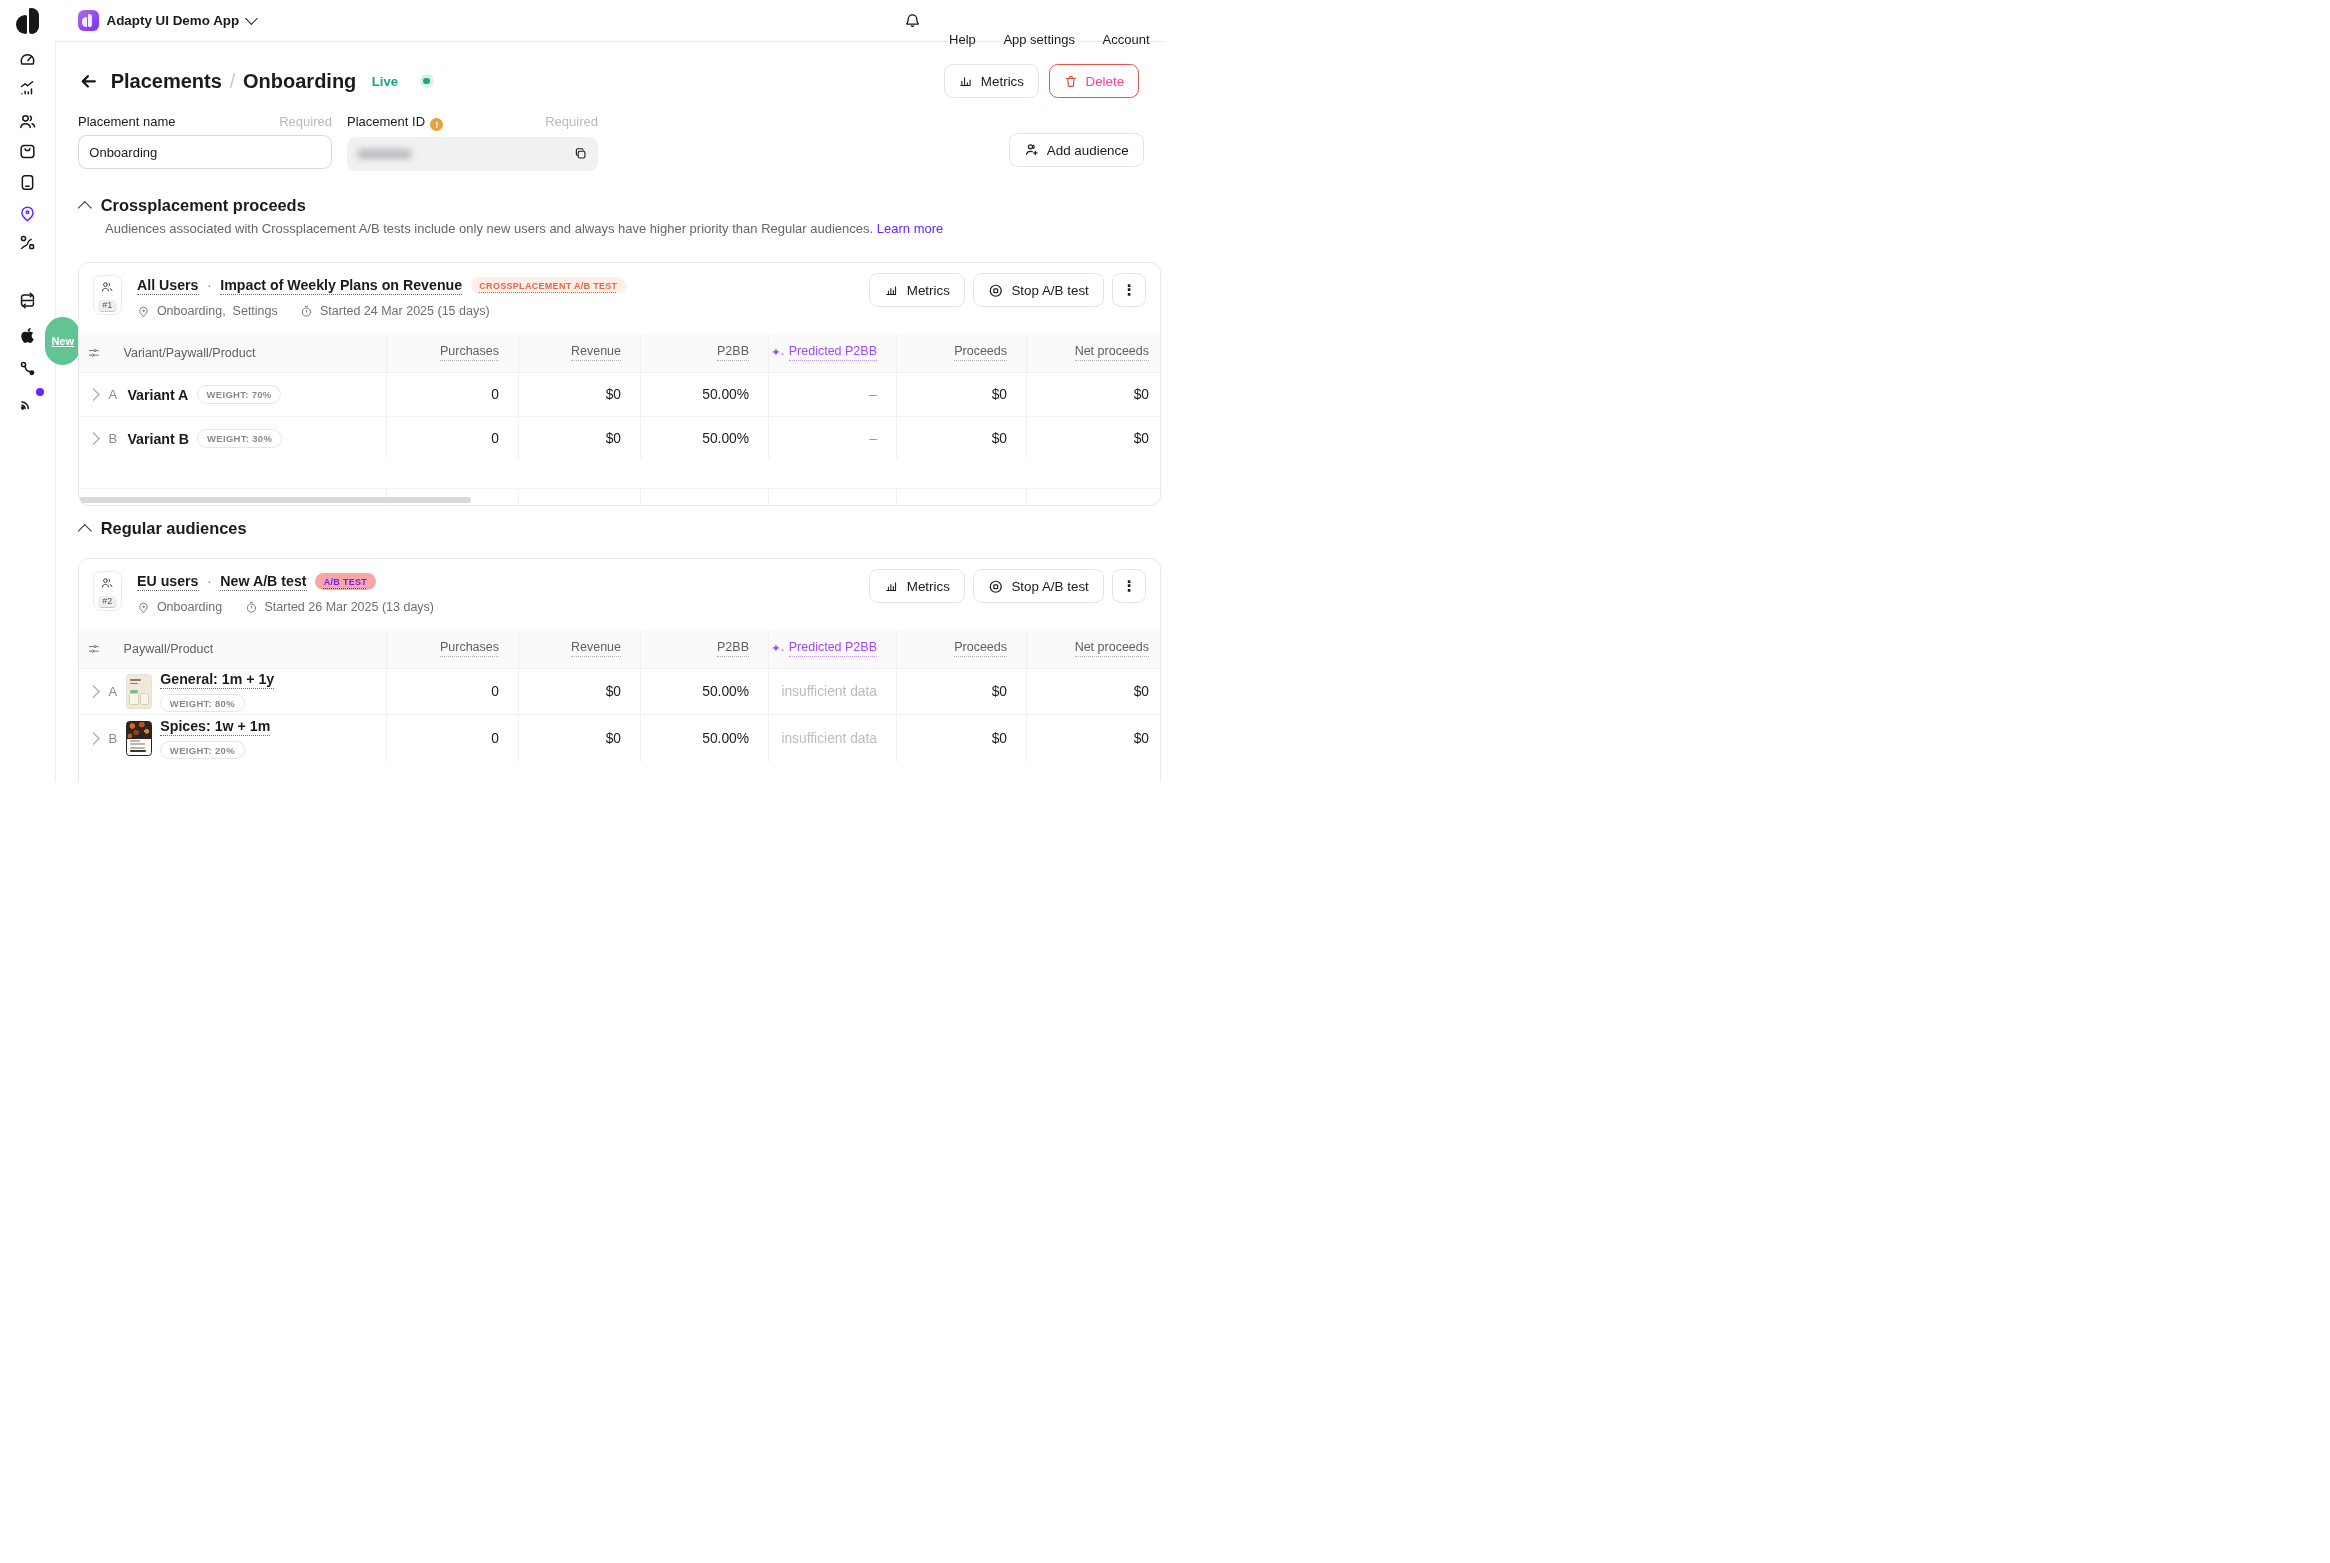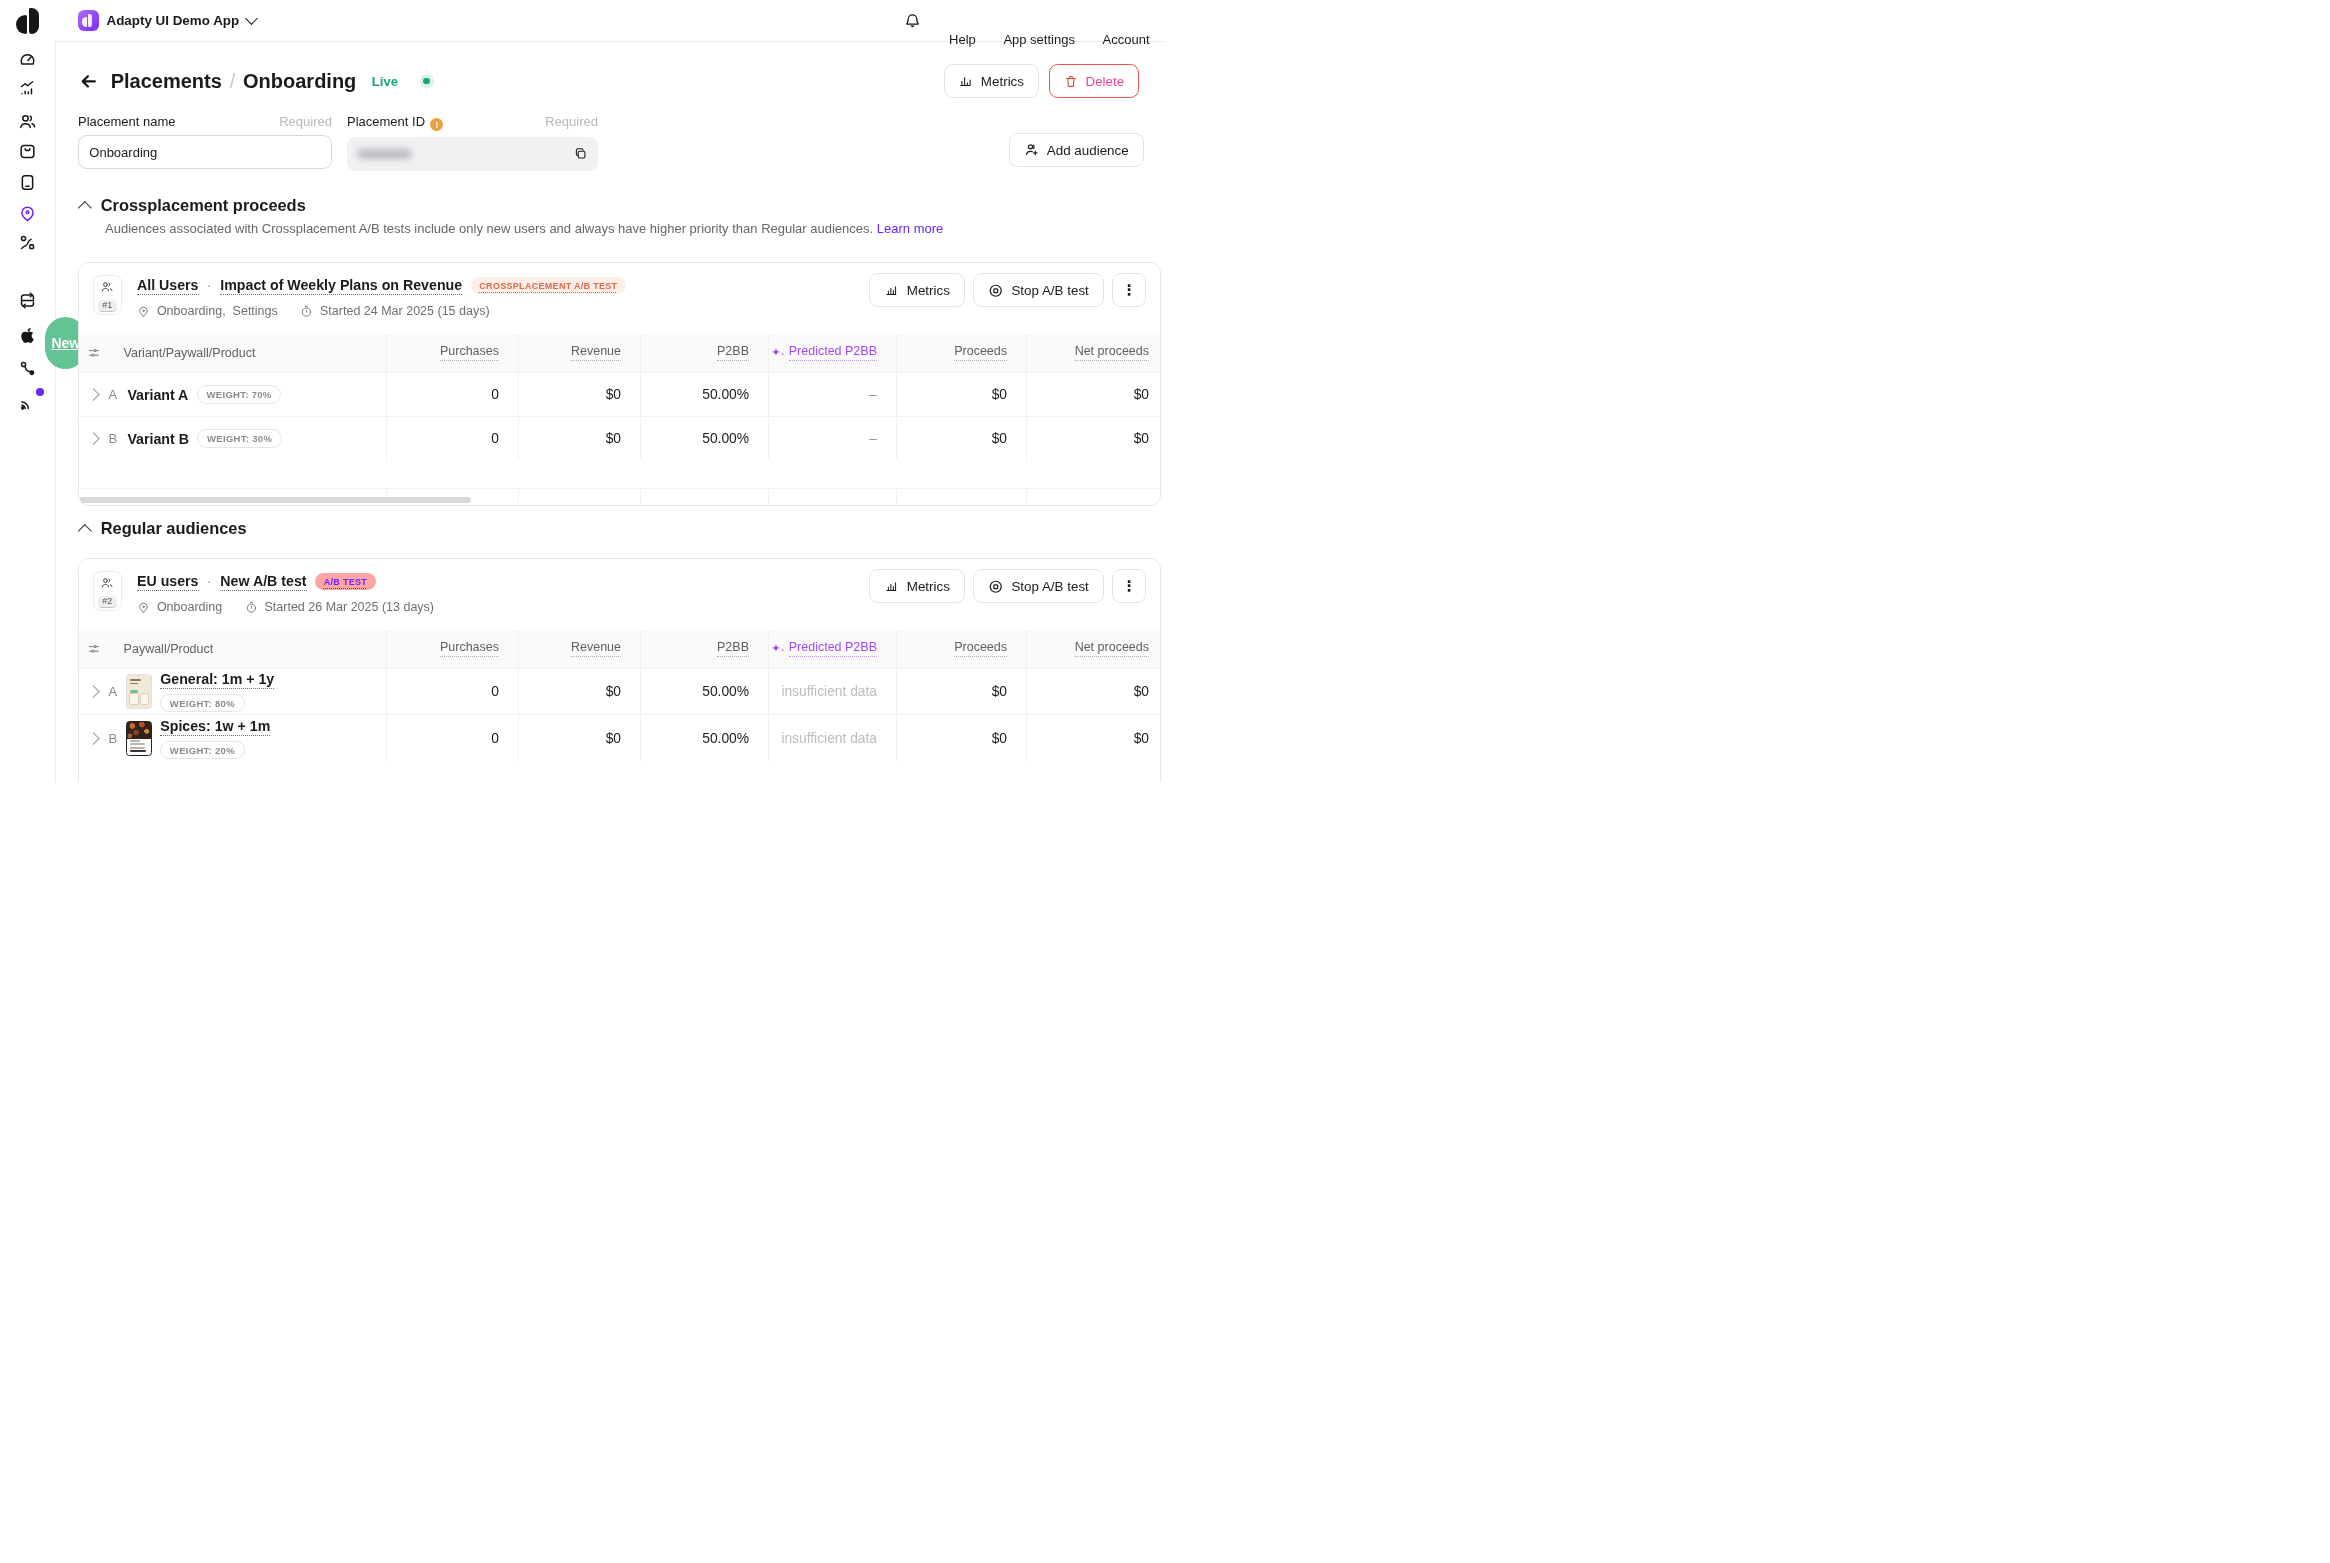--- a/index.html
+++ b/index.html
@@ -7,21 +7,21 @@
        font-family:"Liberation Sans","DejaVu Sans",sans-serif;color:#1b1b1f;}
   svg{display:block}
   
   .sidebar{position:absolute;left:0;top:0;width:55px;height:782px;background:#fff;border-right:0.9px solid #ededef;}
   .logo{position:absolute;left:15.5px;top:7.8px;width:24px;height:27.6px;}
   .logo .l{position:absolute;left:0.9px;top:6.9px;width:10.3px;height:19px;background:#17171a;border-radius:10.3px 1.7px 1.7px 10.3px;}
   .logo .r{position:absolute;left:13px;top:0px;width:10.3px;height:26px;background:#17171a;border-radius:1.7px 10.3px 10.3px 3.4px;}
   .snav{position:absolute;width:20.7px;height:20.7px;left:17px;display:flex;align-items:center;justify-content:center;}
   .snav svg{stroke:#17171a;fill:none;stroke-width:1.9;stroke-linecap:round;stroke-linejoin:round;}
   .snav.active svg{stroke:#6725ff;}
-  .newpill{position:absolute;left:28.4px;top:-7.8px;background:#62c492;color:#fff;font-size:14px;font-weight:700;
+  .newpill{position:absolute;left:28.4px;top:-7.8px;background:#62c492;color:#fff;font-size:11px;font-weight:700;
            padding:18px 6px;border-radius:861px;text-decoration:underline;}
   .feeddot{position:absolute;left:36px;top:388px;width:7.8px;height:7.8px;border-radius:50%;background:#6725ff;}
   
   .topbar{position:absolute;left:55px;top:0;right:0;height:41px;border-bottom:0.9px solid #ededef;background:#fff;
           display:flex;align-items:center;}
   .appchip{display:flex;align-items:center;gap:7.8px;margin-left:23px;cursor:pointer;}
   .appicon{width:20.7px;height:20.7px;border-radius:6px;background:linear-gradient(135deg,#b06cf9,#7a2bf7);position:relative;}
   .appicon .l{position:absolute;left:4.3px;top:6.9px;width:4.3px;height:9.5px;background:#f4ecff;border-radius:4.3px 0.9px 0.9px 4.3px;}
   .appicon .r{position:absolute;left:9.5px;top:3.4px;width:4.3px;height:13px;background:#f4ecff;border-radius:0.9px 4.3px 4.3px 1.7px;}
   .appname{font-size:13.4px;font-weight:600;}

